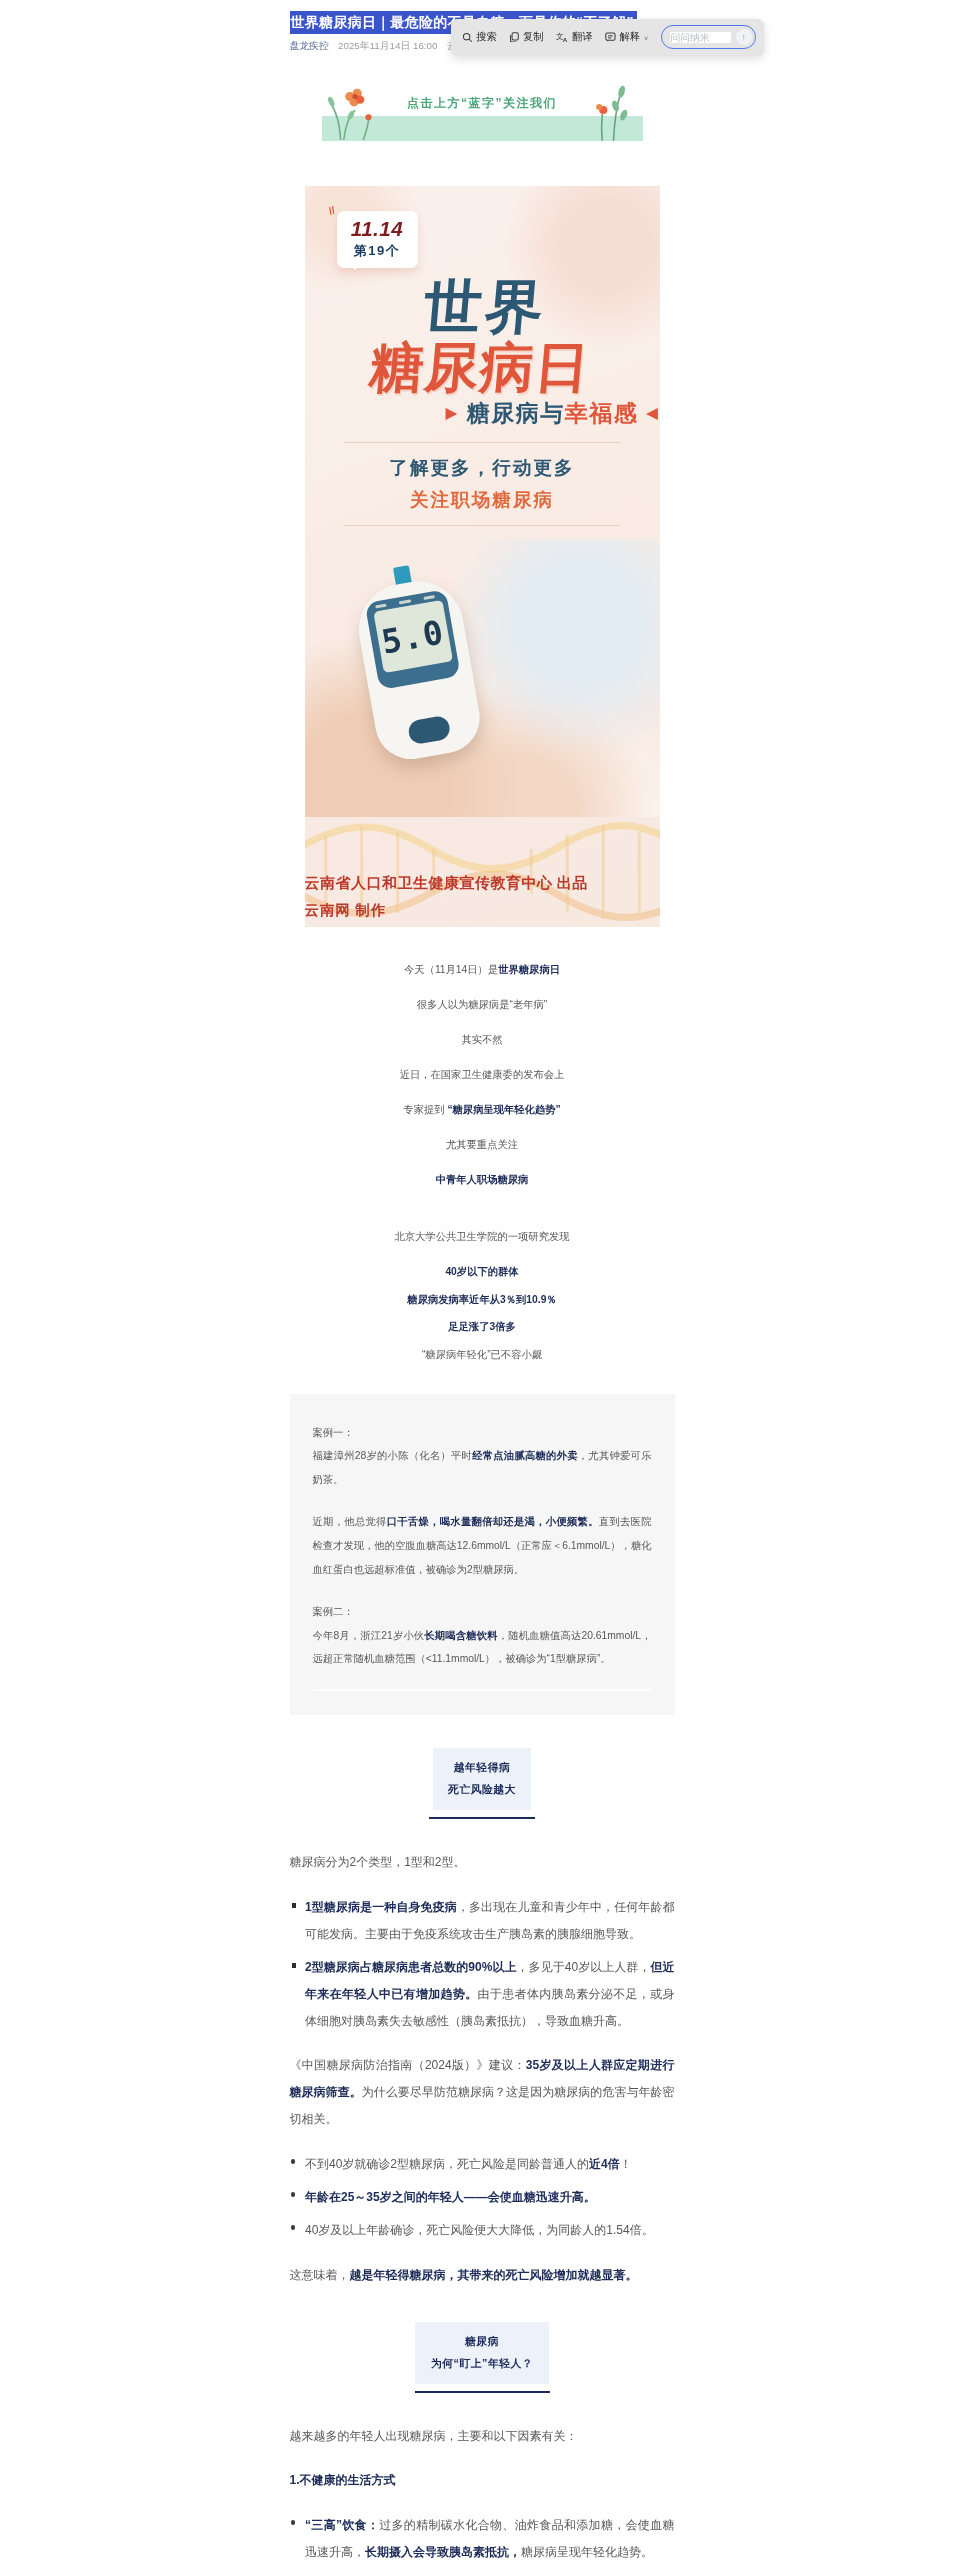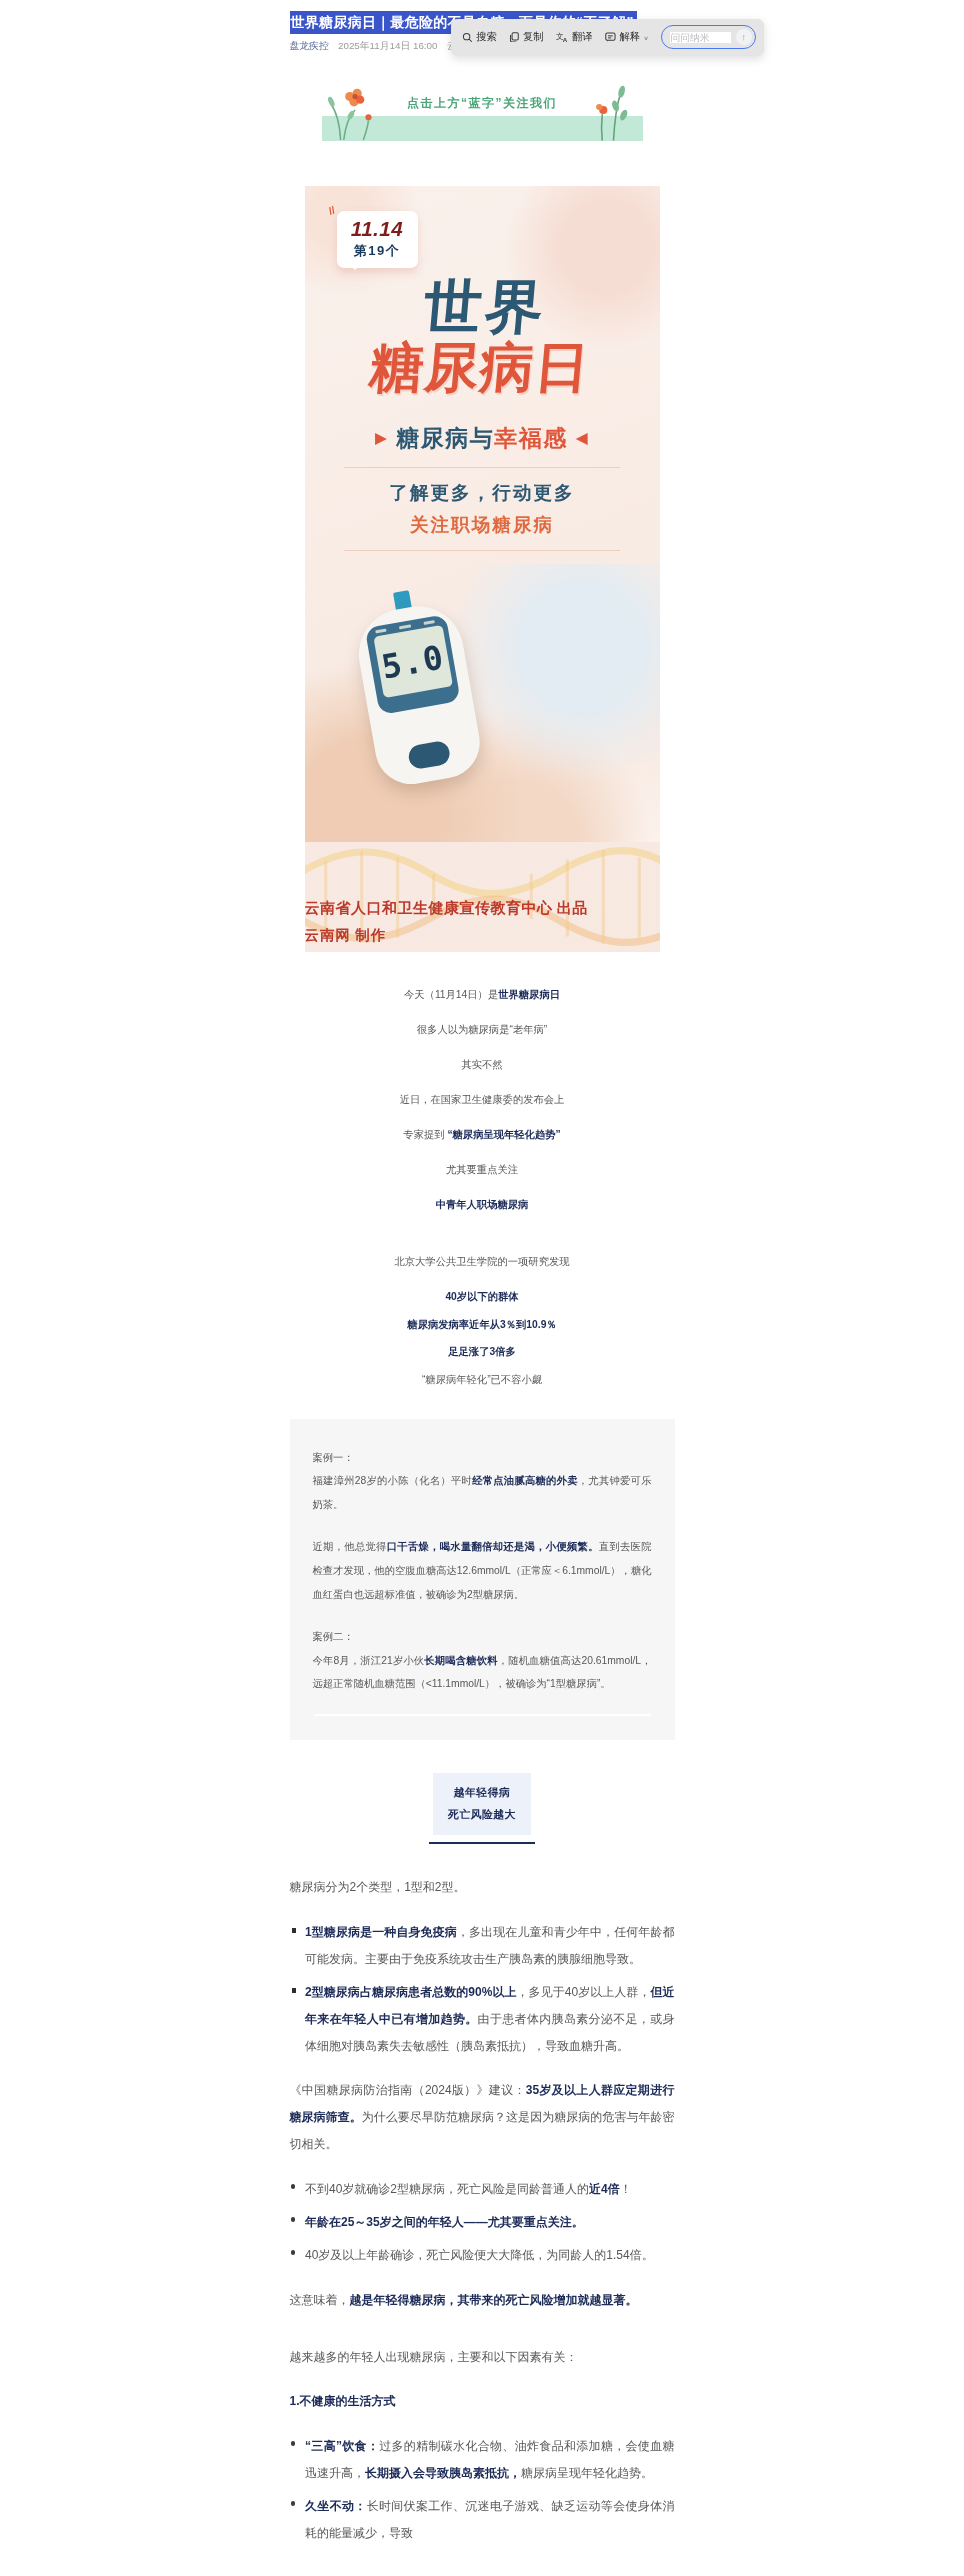--- a/index.html
+++ b/index.html
@@ -64,21 +64,21 @@
     position:relative; margin-left:32px; width:81px; background:#ffffff; border-radius:7.2px;
     padding:6.2px 4.1px 7.2px; text-align:center; box-shadow:0 4.1px 8.2px rgba(205,115,85,.22);
   }
   .p-badge::after { content:""; position:absolute; left:13.4px; bottom:-7.2px; border:5.2px solid transparent; border-top-color:#ffffff; }
   .p-badge .spark { position:absolute; left:-7.2px; top:-6.2px; color:#e0572f; font-size:10.3px; font-weight:700; transform:rotate(-20deg); }
   .p-badge .d1 { color:#7f1d1d; font-size:20.6px; font-weight:700; font-style:italic; letter-spacing:0.5px; }
   .p-badge .d2 { color:#17395c; font-size:13px; font-weight:700; letter-spacing:1.5px; margin-top:1px; }
   .p-title { text-align:center; margin-top:9.3px; transform:skewX(-5deg); }
   .p-title .t1 { font-size:58px; font-weight:700; color:#2d5873; letter-spacing:3.1px; line-height:1.05; }
   .p-title .t2 { font-size:54px; font-weight:700; color:#df563a; letter-spacing:1px; line-height:1.1; text-shadow:1.5px 1.5px 0 rgba(223,86,58,.18); }
-  .p-sub { text-align:center; margin-top:26px; font-size:23px; font-weight:700; letter-spacing:1.5px; }
+  .p-sub { text-align:right; margin-top:1px; font-size:23px; font-weight:700; letter-spacing:1.5px; }
   .p-sub .arr { color:#df563a; font-size:15.5px; vertical-align:3.1px; }
   .p-sub .navy { color:#2d5873; }
   .p-sub .orange { color:#df563a; }
   .p-hr { width:78%; margin:12.4px auto 0; border-top:0.5px solid #eccfc0; }
   .p-slogan1 { text-align:center; margin-top:12.4px; font-size:18.5px; font-weight:700; color:#2d5873; letter-spacing:2.1px; }
   .p-slogan2 { text-align:center; margin-top:7.2px; font-size:18.5px; font-weight:700; color:#df6a3f; letter-spacing:2.1px; }
   .p-photo {
     position:relative; height:278px; margin-top:13.4px; overflow:hidden;
     background:
       radial-gradient(circle at 78% 30%, #e3ecf2 0 62px, transparent 134px),
@@ -295,26 +295,33 @@
 
   <div class="body-text">
     <p>糖尿病分为2个类型，1型和2型。</p>
     <ul class="blt sq">
       <li><span class="b">1型糖尿病是一种自身免疫病</span><span>，多出现在儿童和青少年中，任何年龄都可能发病。主要由于免疫系统攻击生产胰岛素的胰腺细胞导致。</span></li>
       <li><span class="b">2型糖尿病占糖尿病患者总数的90%以上</span><span>，多见于40岁以上人群，</span><span class="b">但近年来在年轻人中已有增加趋势。</span><span>由于患者体内胰岛素分泌不足，或身体细胞对胰岛素失去敏感性（胰岛素抵抗），导致血糖升高。</span></li>
     </ul>
     <p><span>《中国糖尿病防治指南（2024版）》建议：</span><span class="b">35岁及以上人群应定期进行糖尿病筛查。</span><span>为什么要尽早防范糖尿病？这是因为糖尿病的危害与年龄密切相关。</span></p>
     <ul class="blt rd">
       <li><span>不到40岁就确诊2型糖尿病，死亡风险是同龄普通人的</span><span class="b">近4倍</span><span>！</span></li>
-      <li><span class="b">年龄在25～35岁之间的年轻人——尤其要重点关注。</span></li>
+      <li><span class="b">年龄在25～35岁之间的年轻人——会使血糖迅速升高。</span></li>
       <li><span>40岁及以上年龄确诊，死亡风险便大大降低，为同龄人的1.54倍。</span></li>
     </ul>
     <p><span>这意味着，</span><span class="b">越是年轻得糖尿病，其带来的死亡风险增加就越显著。</span></p>
   </div>
 
+  <div class="badge-wrap">
+    <div class="badge-box">
+      <div>糖尿病</div>
+      <div>为何“盯上”年轻人？</div>
+    </div>
+    <div class="badge-line" style="width:135px"></div>
+  </div>
 
   <div class="body-text">
     <p>越来越多的年轻人出现糖尿病，主要和以下因素有关：</p>
     <p class="num-h">1.不健康的生活方式</p>
     <ul class="blt rd">
       <li><span class="b">“三高”饮食：</span><span>过多的精制碳水化合物、油炸食品和添加糖，会使血糖迅速升高，</span><span class="b">长期摄入会导致胰岛素抵抗，</span><span>糖尿病呈现年轻化趋势。</span></li>
       <li><span class="b">久坐不动：</span><span>长时间伏案工作、沉迷电子游戏、缺乏运动等会使身体消耗的能量减少，导致</span></li>
 
     </ul>
 

